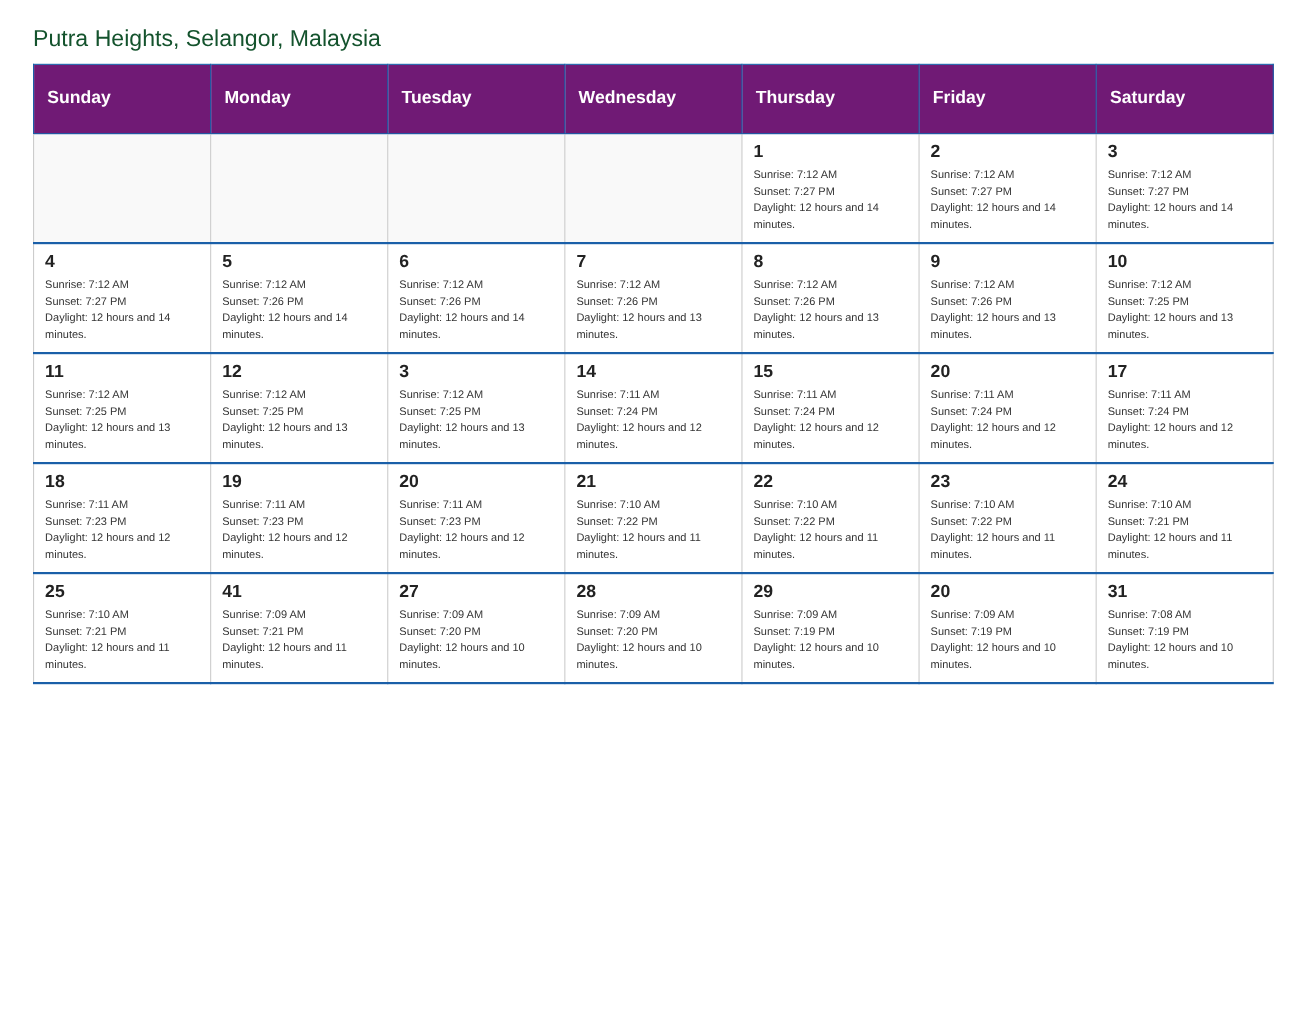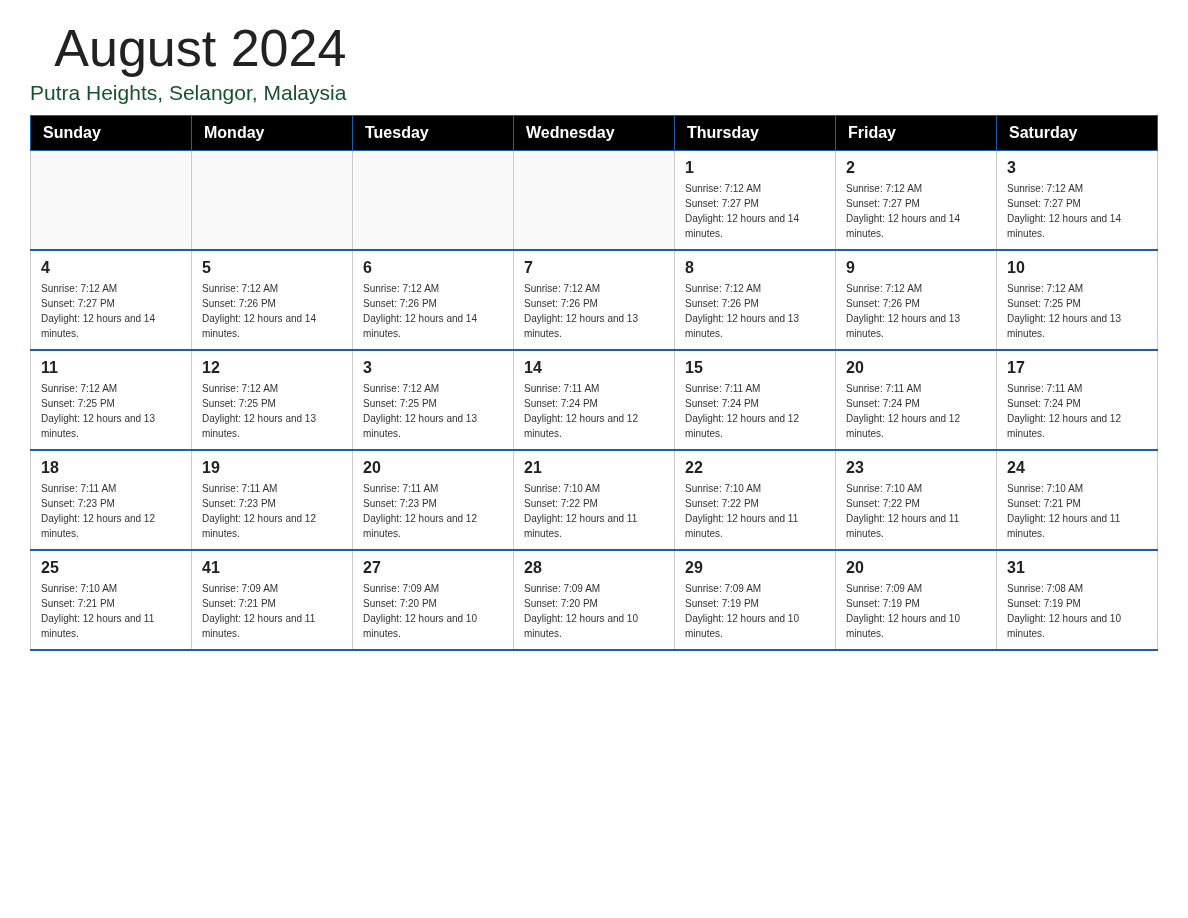--- a/index.html
+++ b/index.html
@@ -35,25 +35,25 @@
       font-size: 21px;
       color: #14532d;
       margin-top: 4px;
     }
     .calendar {
       width: 100%;
       border-collapse: collapse;
       margin-top: 10px;
     }
     .calendar thead tr th {
-      background-color: #000000;
+      background-color: #701a75;
       color: #fff;
       font-size: 16px;
       font-weight: bold;
-      padding: 8px 12px;
+      padding: 22px 12px;
       text-align: left;
       border: 1px solid #1a5fa8;
     }
     .calendar tbody tr td {
       vertical-align: top;
       padding: 8px 10px;
       border: 1px solid #ccc;
       width: 14.28%;
       font-size: 13px;
       color: #333;
@@ -81,21 +81,20 @@
       display: flex;
       align-items: center;
       gap: 2px;
     }
   </style>
 </head>
 <body>
 
 <div class="header">
   <div class="title-section">
-    <div class="month-title">August 2024</div>
     <div class="location">Putra Heights, Selangor, Malaysia</div>
   </div>
 </div>
 
 <table class="calendar">
   <thead>
     <tr>
       <th>Sunday</th>
       <th>Monday</th>
       <th>Tuesday</th>

